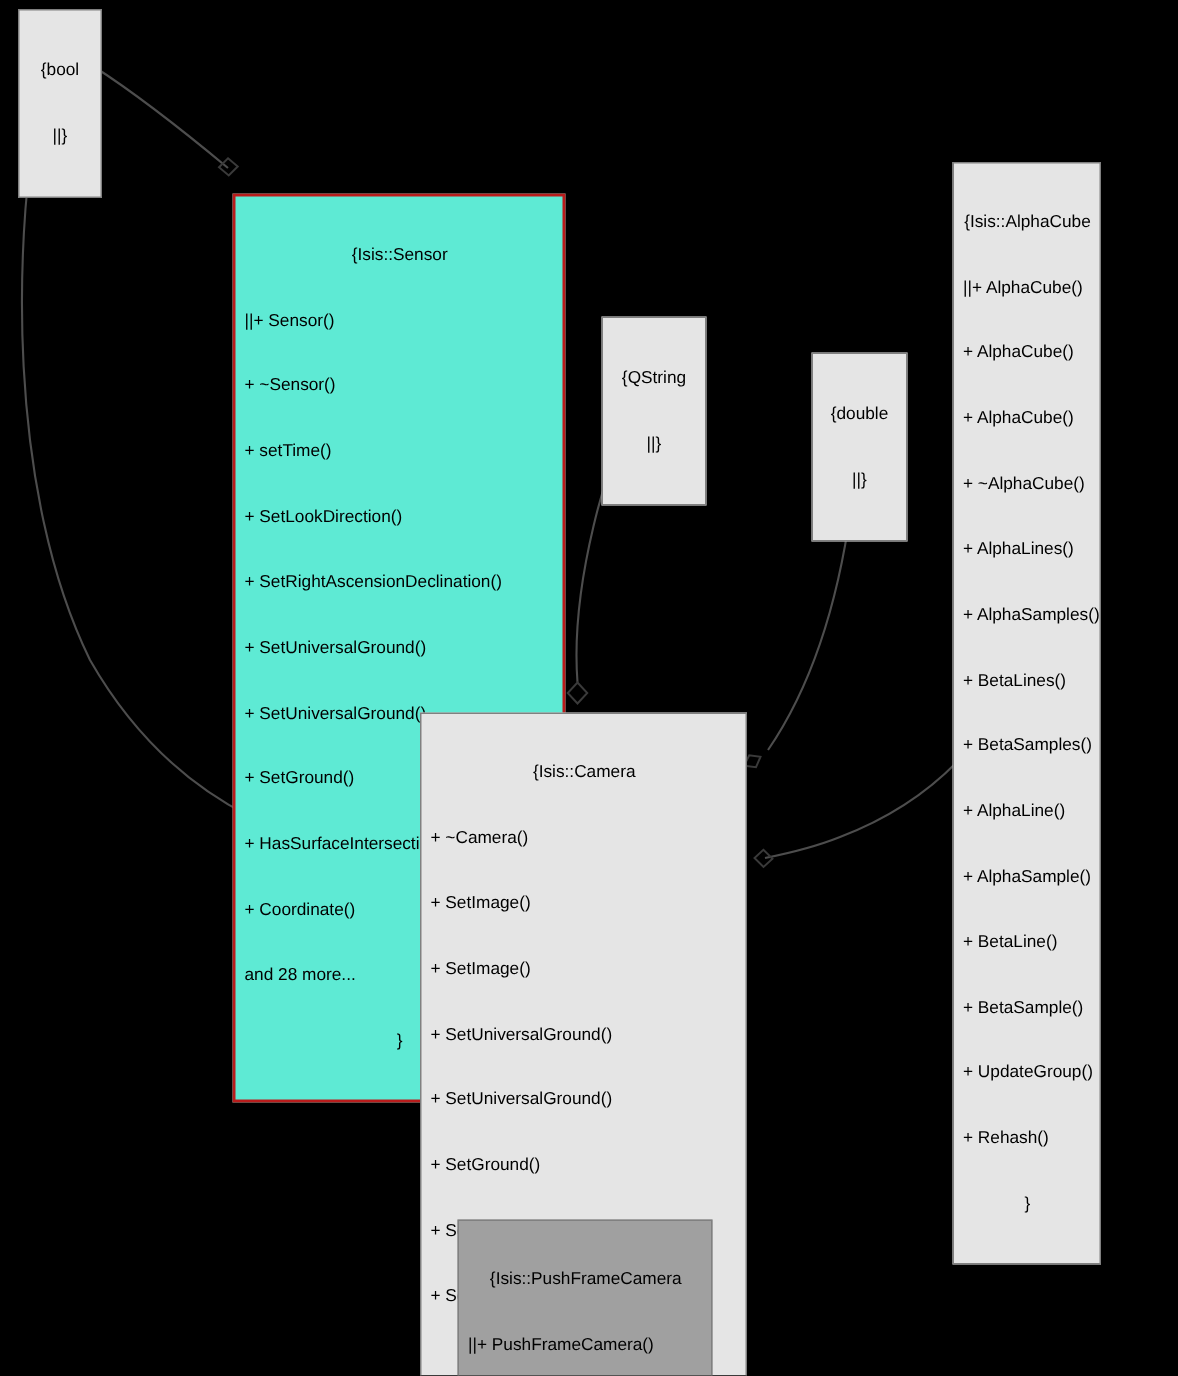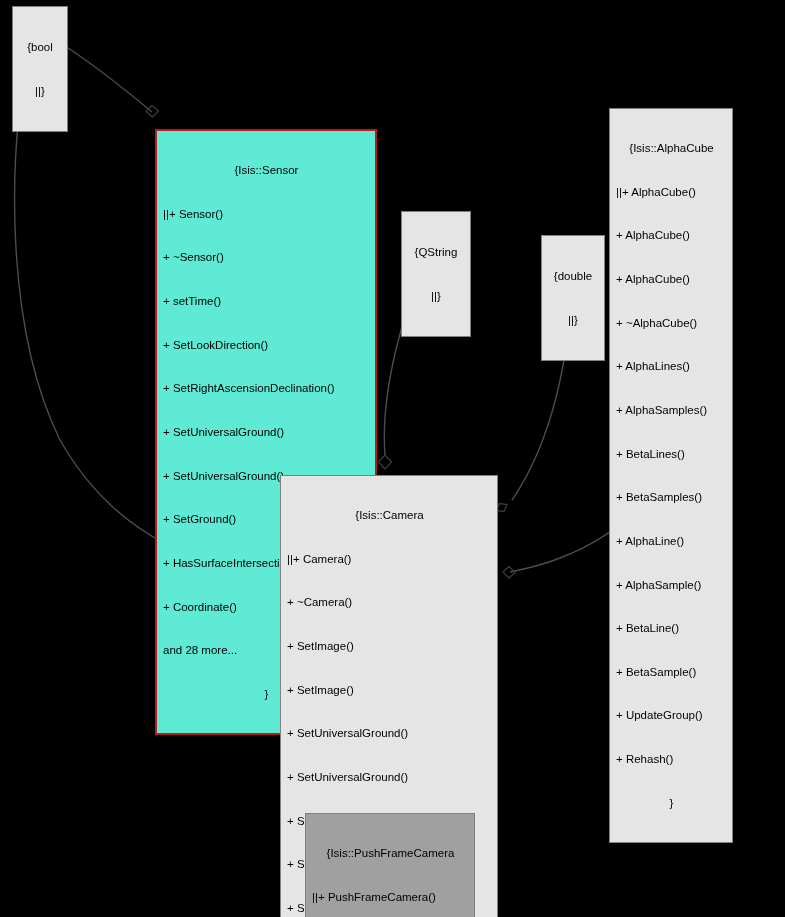--- a/index.html
+++ b/index.html
@@ -57,21 +57,21 @@
   }
   .node.derived {
     background: #a0a0a0;
     border: 1px solid #808080;
   }
   
   #node-bool      { left: 12px;  top: 6px;   width: 56px;  }
   #node-sensor    { left: 155px; top: 129px; width: 222px; }
   #node-qstring   { left: 401px; top: 211px; width: 70px;  }
   #node-double    { left: 541px; top: 211px; width: 64px; margin-top: 24px;  }
-  #node-alphacube { left: 609px; top: 108px; width: 124px; }
+  #node-alphacube { left: 635px; top: 108px; width: 99px; }
   #node-camera    { left: 280px; top: 475px; width: 218px; }
   #node-push      { left: 305px; top: 813px; width: 170px; }
 </style>
 </head>
 <body>
 
 <div id="canvas">
 
   <svg class="edges" viewBox="0 0 785 917">
     <defs>
@@ -159,21 +159,20 @@
     <span class="member">+ AlphaSample()</span>
     <span class="member">+ BetaLine()</span>
     <span class="member">+ BetaSample()</span>
     <span class="member">+ UpdateGroup()</span>
     <span class="member">+ Rehash()</span>
     <span class="closer">}</span>
   </div>
 
   <div class="node" id="node-camera">
     <span class="title">{Isis::Camera</span>
-    <span class="member">||+ Camera()</span>
     <span class="member">+ ~Camera()</span>
     <span class="member">+ SetImage()</span>
     <span class="member">+ SetImage()</span>
     <span class="member">+ SetUniversalGround()</span>
     <span class="member">+ SetUniversalGround()</span>
     <span class="member">+ SetGround()</span>
     <span class="member">+ SetGround()</span>
     <span class="member">+ SetRightAscensionDeclination()</span>
     
     

